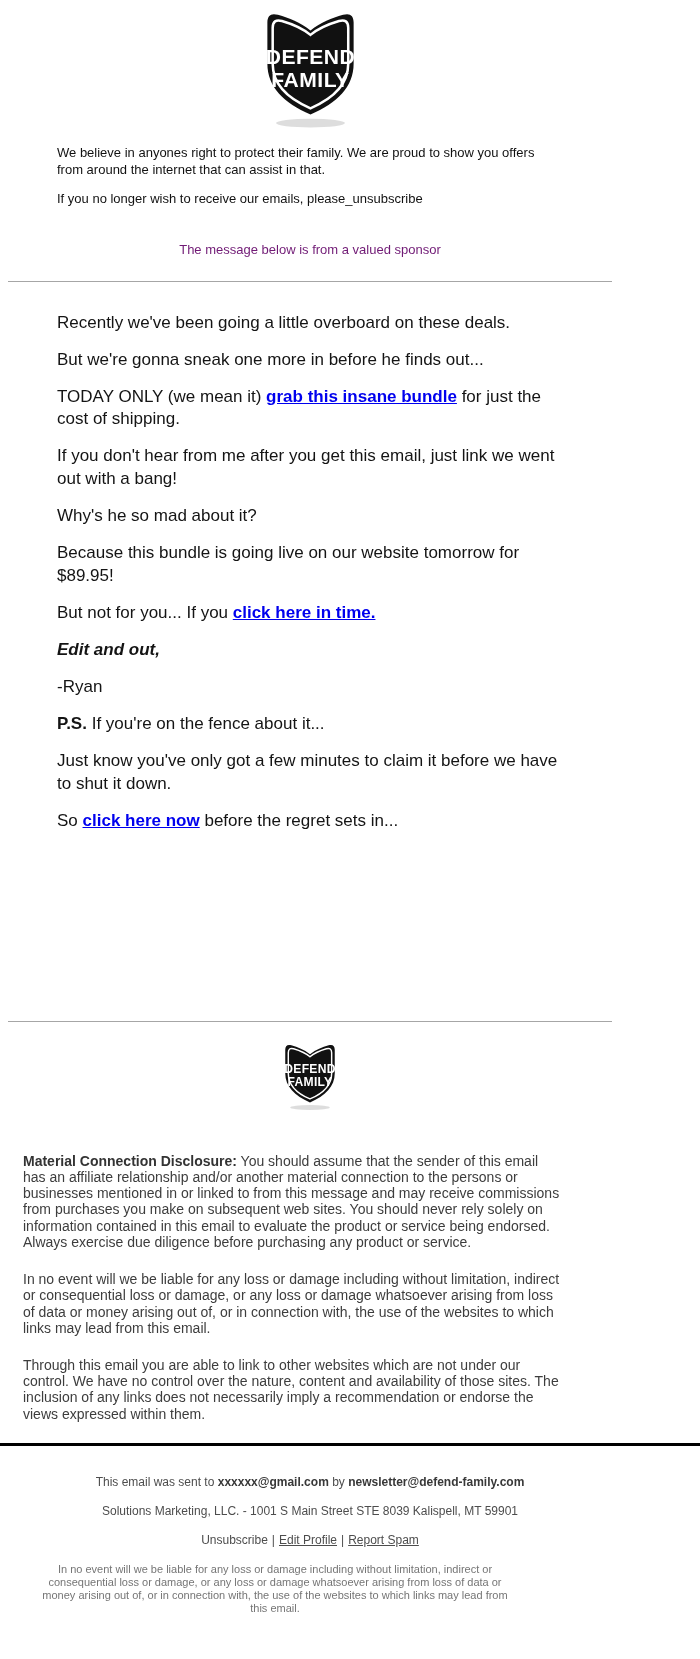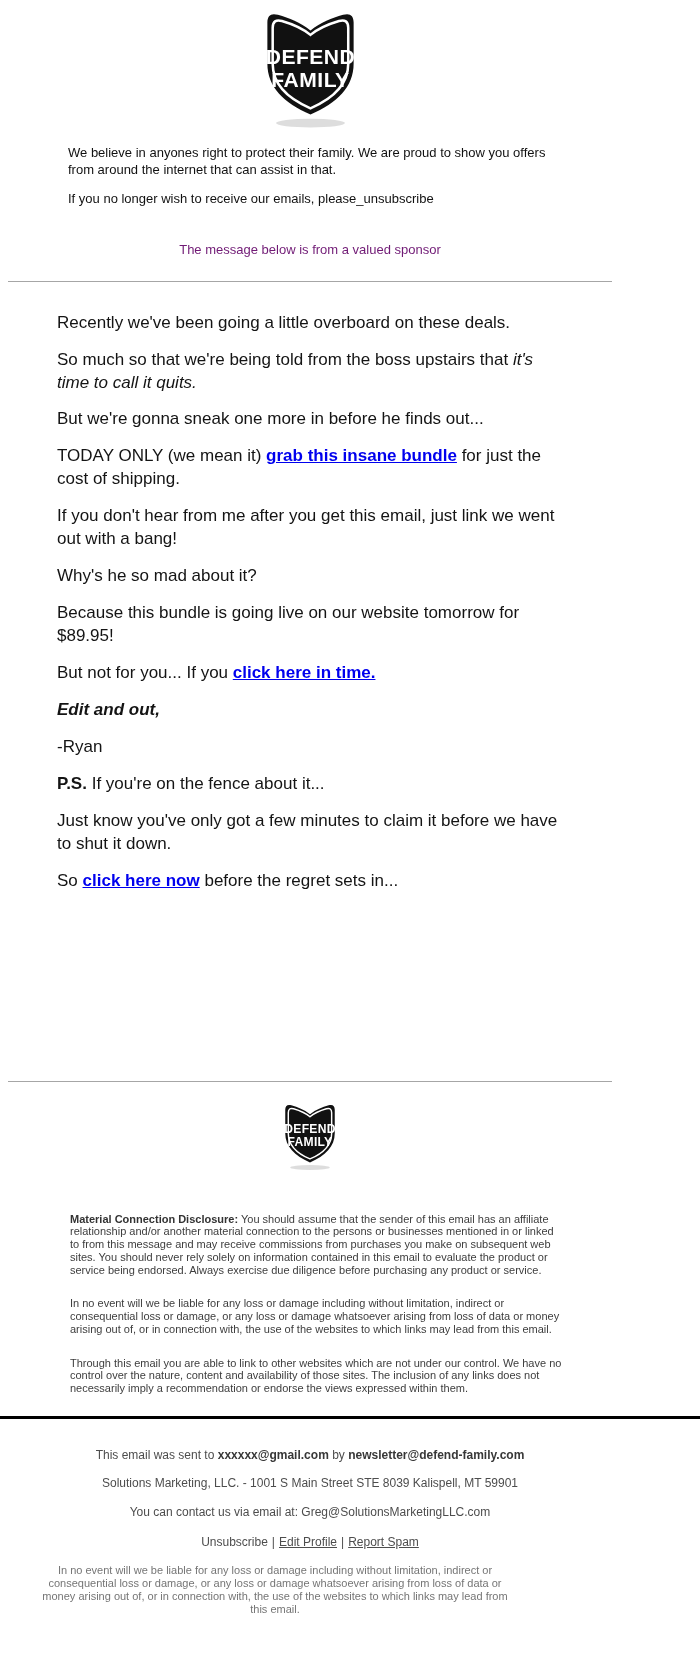--- a/index.html
+++ b/index.html
@@ -9,39 +9,39 @@
     color:#1a1a1a; position:relative; overflow:hidden;
   }
   .email{width:620px;}
 
   
   .logo-wrap{text-align:center; padding-top:6px;}
   .logo-wrap.small{padding-top:18px;}
   .shield-text{fill:#ffffff; font-family:"Liberation Sans",sans-serif; font-weight:bold; letter-spacing:.5px;}
 
   
-  .intro{padding:0 57px; font-size:13px; line-height:1.3; color:#111;margin-left:11px;}
+  .intro{padding:0 57px; font-size:13px; line-height:1.3; color:#111;}
   .intro p{margin:12px 0;}
   .unsub-link{color:#111; text-decoration:none;}
   .sponsor{margin-top:34px; text-align:center; font-size:13px; color:#701a75;}
 
   hr.rule{border:none; border-top:1px solid #a6a6a6; margin:24px 8px 0 8px;}
 
   
   .body-copy{padding:30px 57px 0 57px; font-size:17px; line-height:1.35; color:#141414;}
   .body-copy p{margin:0 0 14px 0;}
   .blue-link{color:#0000EE; font-weight:bold; text-decoration:underline; cursor:pointer;}
   .em-it{font-style:italic;}
   .bold-it{font-weight:bold; font-style:italic;}
   .ps-bold{font-weight:bold;}
 
   .big-spacer{height:150px;}
 
   
-  .disclosure{padding:38px 57px 0 70px; font-size:11px; line-height:1.16; color:#3d3d3d;}
+  .disclosure{padding:38px 57px 0 23px; font-size:14px; line-height:1.16; color:#3d3d3d;}
   .disclosure p{margin:0 0 21px 0;}
   .disclosure .lead{font-weight:bold; color:#333;}
 
   .black-divider{height:3px; background:#000; width:700px; margin-top:4px;}
 
   
   .footer{padding:16px 40px 0 40px; text-align:center; font-size:12px; color:#4d4d4d; line-height:1.3;}
   .footer p{margin:13px 0;}
   .footer .b{font-weight:bold; color:#383838;}
   .footer-links{margin:14px 0;}
@@ -69,21 +69,20 @@
     <p>We believe in anyones right to protect their family. We are proud to show you offers from around the internet that can assist in that.</p>
     <p><span>If you no longer wish to receive our emails, please</span><span>_</span><a class="unsub-link">unsubscribe</a></p>
   </div>
 
   <div class="sponsor">The message below is from a valued sponsor</div>
 
   <hr class="rule">
 
   <div class="body-copy">
     <p>Recently we've been going a little overboard on these deals.</p>
-    <p><span>So much so that we're being told from the boss upstairs that </span><span class="em-it">it's time to call it quits.</span></p>
     <p>But we're gonna sneak one more in before he finds out...</p>
     <p><span>TODAY ONLY (we mean it) </span><a class="blue-link">grab this insane bundle</a><span> for just the cost of shipping.</span></p>
     <p>If you don't hear from me after you get this email, just link we went out with a bang!</p>
     <p>Why's he so mad about it?</p>
     <p>Because this bundle is going live on our website tomorrow for $89.95!</p>
     <p><span>But not for you... If you </span><a class="blue-link">click here in time.</a></p>
     <p class="bold-it">Edit and out,</p>
     <p>-Ryan</p>
     <p><span class="ps-bold">P.S.</span><span> If you're on the fence about it...</span></p>
     <p>Just know you've only got a few minutes to claim it before we have to shut it down.</p>
@@ -108,21 +107,20 @@
     <p><span class="lead">Material Connection Disclosure:</span><span> You should assume that the sender of this email has an affiliate relationship and/or another material connection to the persons or businesses mentioned in or linked to from this message and may receive commissions from purchases you make on subsequent web sites. You should never rely solely on information contained in this email to evaluate the product or service being endorsed. Always exercise due diligence before purchasing any product or service.</span></p>
     <p>In no event will we be liable for any loss or damage including without limitation, indirect or consequential loss or damage, or any loss or damage whatsoever arising from loss of data or money arising out of, or in connection with, the use of the websites to which links may lead from this email.</p>
     <p>Through this email you are able to link to other websites which are not under our control. We have no control over the nature, content and availability of those sites. The inclusion of any links does not necessarily imply a recommendation or endorse the views expressed within them.</p>
   </div>
 
   <div class="black-divider"></div>
 
   <div class="footer">
     <p><span>This email was sent to </span><span class="b">xxxxxx@gmail.com</span><span> by </span><span class="b">newsletter@defend-family.com</span></p>
     <p>Solutions Marketing, LLC. - 1001 S Main Street STE 8039 Kalispell, MT 59901</p>
-    <p>You can contact us via email at: Greg@SolutionsMarketingLLC.com</p>
     <div class="footer-links">
       <span class="flink">Unsubscribe</span><span class="sep">|</span><span class="flink u">Edit Profile</span><span class="sep">|</span><span class="flink u">Report Spam</span>
     </div>
     <p class="legal">In no event will we be liable for any loss or damage including without limitation, indirect or consequential loss or damage, or any loss or damage whatsoever arising from loss of data or money arising out of, or in connection with, the use of the websites to which links may lead from this email.</p>
 
   </div>
 
 </div>
 
 </body></html>

